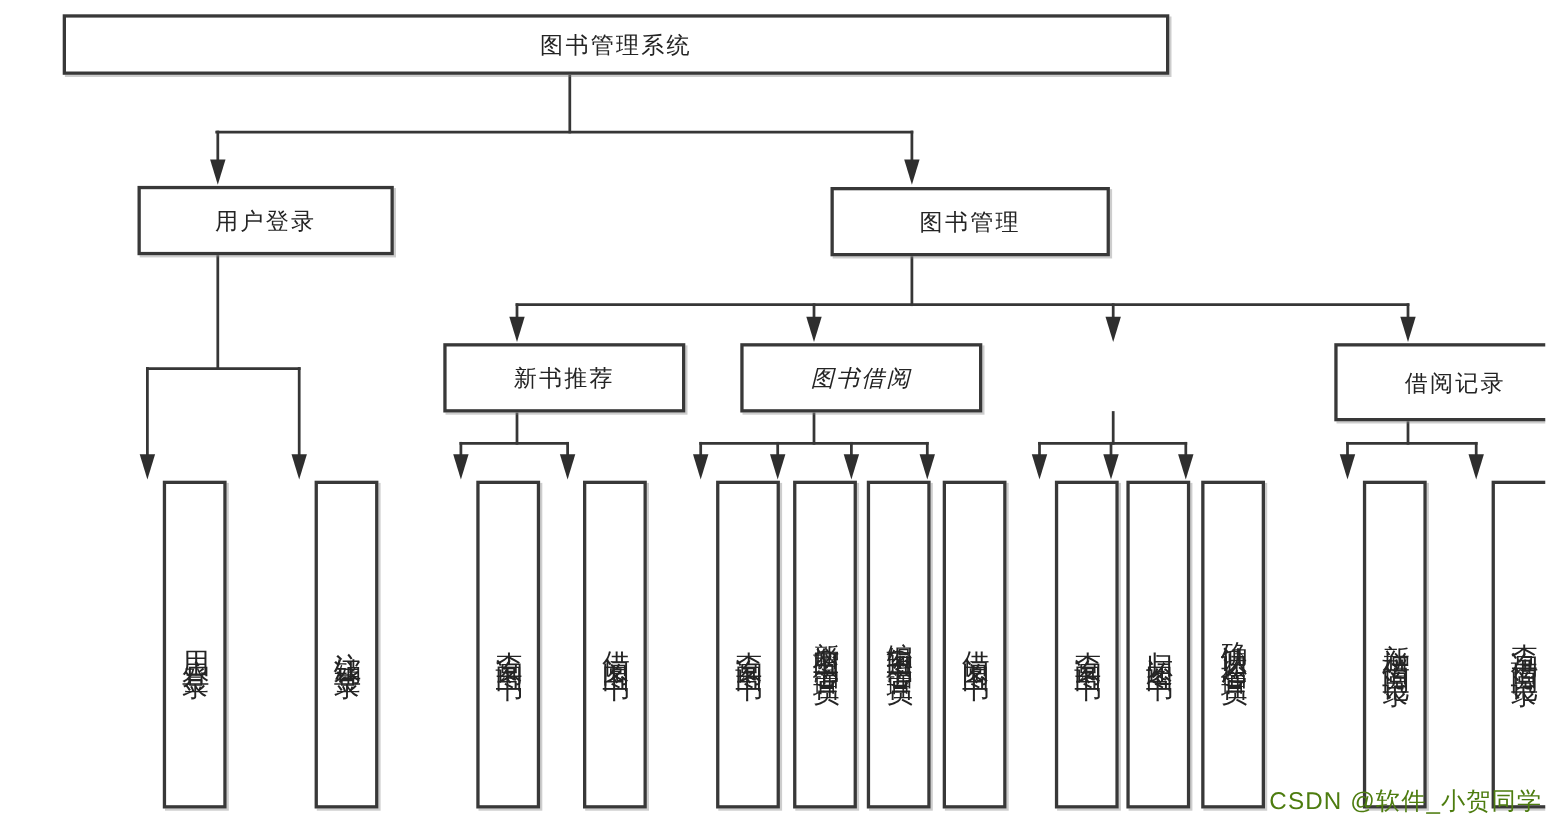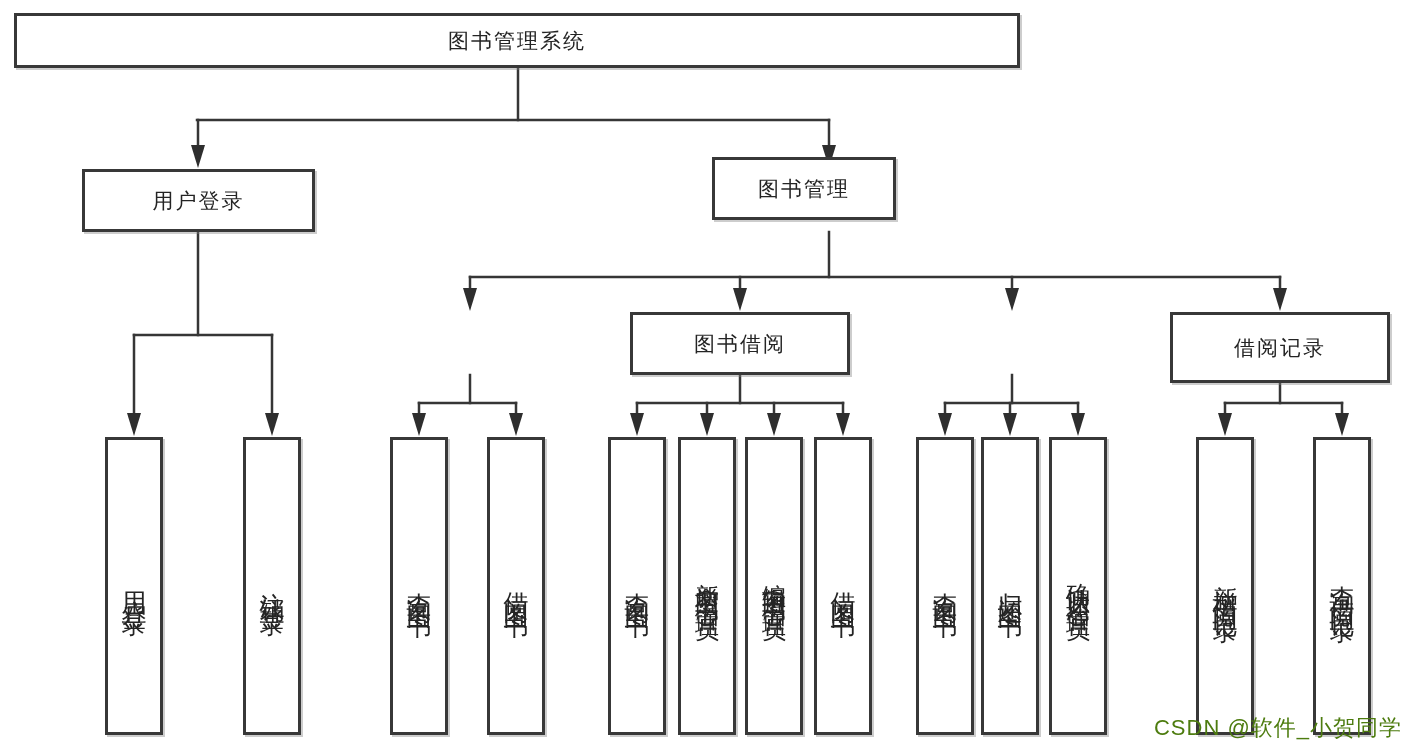--- a/index.html
+++ b/index.html
@@ -26,20 +26,21 @@
     position: absolute;
     background: #ffffff;
     border: 3px solid #383838;
     box-shadow: 2px 2px 0 rgba(130,130,130,0.40);
     box-sizing: border-box;
     display: flex;
     align-items: center;
     justify-content: center;
     color: #242424;
     z-index: 2;
+    margin-left: 43px;
   }
   .hlabel {
     font-size: 21px;
     letter-spacing: 2px;
     white-space: nowrap;
   }
   .leaf .vtext {
     writing-mode: vertical-rl;
     text-orientation: mixed;
     font-size: 25px;
@@ -121,25 +122,28 @@
       <polygon points="1335,413 1349,413 1342,436" fill="#2e2e2e"></polygon>
     </svg>
 
   <div class="node" style="left:14px; top:13px; width:1006px; height:55px;">
     <span class="hlabel">图书管理系统</span>
   </div>
 
   <div class="node" style="left:82px; top:169px; width:233px; height:63px;">
     <span class="hlabel">用户登录</span>
   </div>
-  <div class="node" style="left:712px; top:157px; width:184px; height:63px;">
+  <div class="node" style="left:712px; top:170px; width:254px; height:63px;">
     <span class="hlabel">图书管理</span>
   </div>
 
-  <div class="node" style="left:630px; top:312px; width:220px; height:63px;">
+  <div class="node" style="left:360px; top:312px; width:220px; height:63px;">
+    <span class="hlabel">新书推荐</span>
+  </div>
+  <div class="node" style="left:630px; top:312px; width:220px; height:63px;font-style:italic;">
     <span class="hlabel">图书借阅</span>
   </div>
   <div class="node" style="left:1170px; top:312px; width:220px; height:71px;">
     <span class="hlabel">借阅记录</span>
   </div>
 
   <div class="node leaf" style="left:105px; top:437px; width:58px; height:298px;">
     <span class="vtext">用户登录</span>
   </div>
   <div class="node leaf" style="left:243px; top:437px; width:58px; height:298px;">

